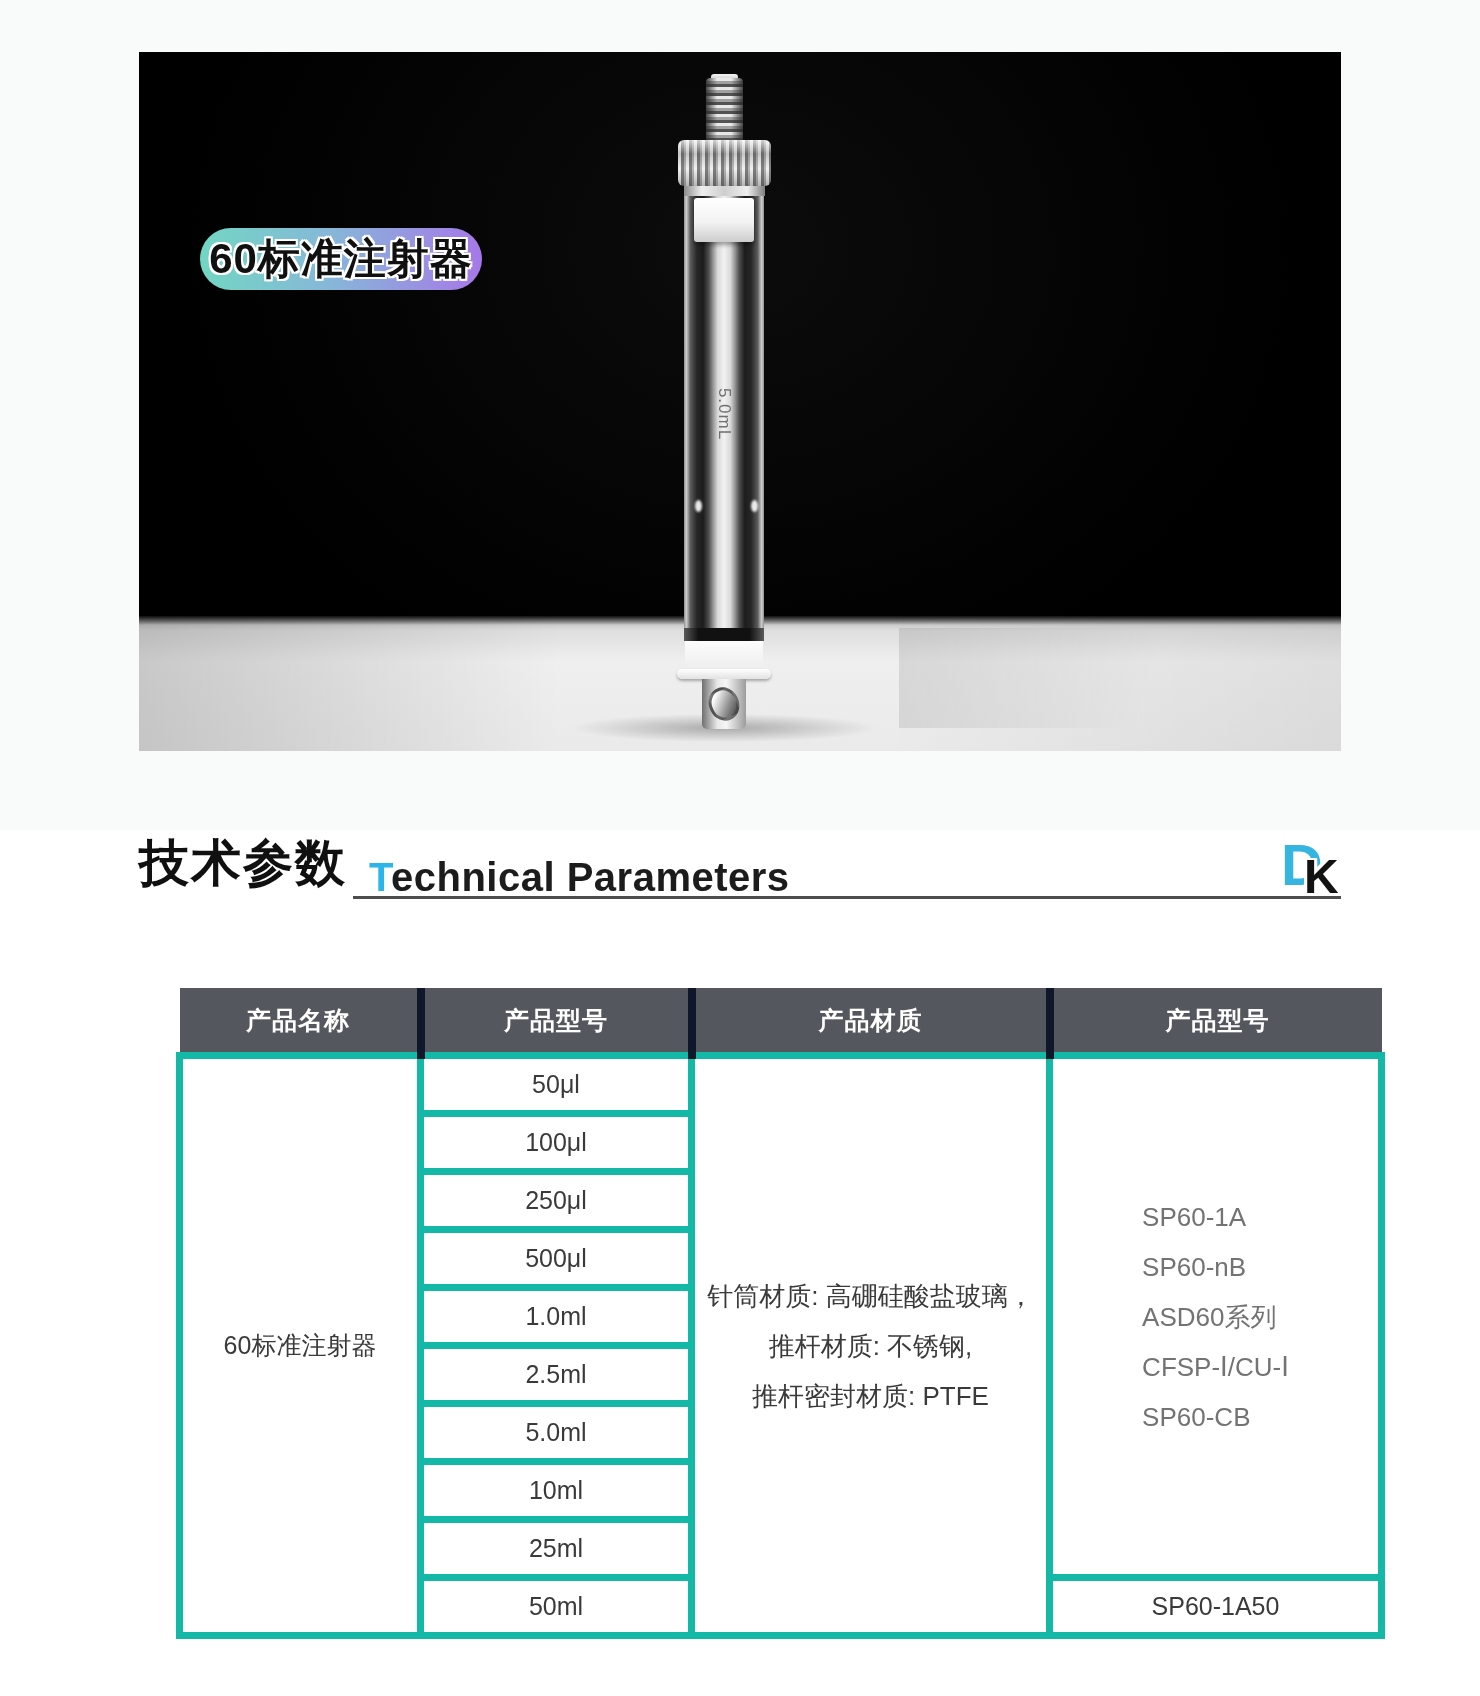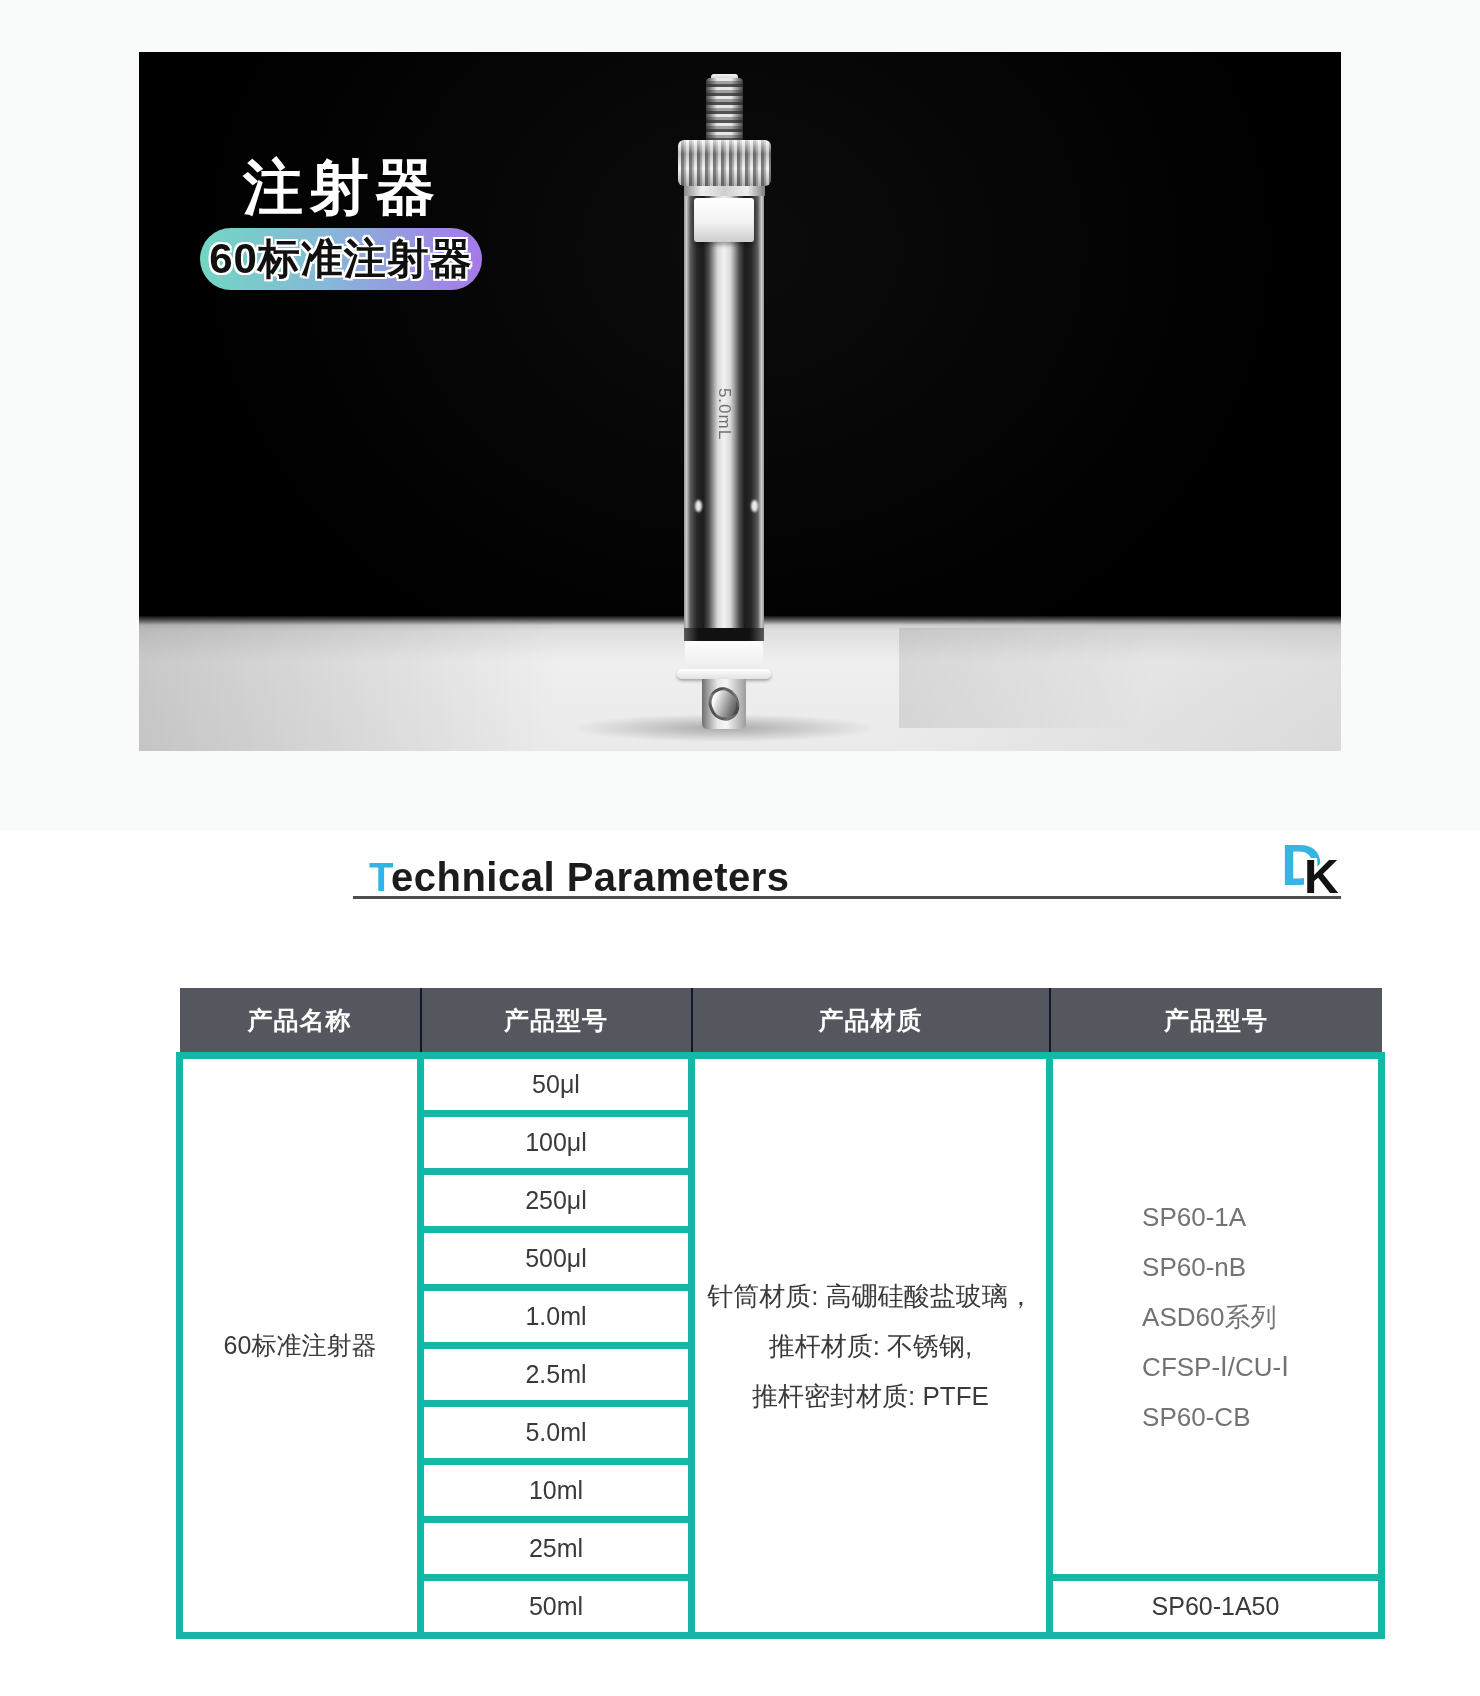--- a/index.html
+++ b/index.html
@@ -128,21 +128,21 @@
     text-shadow:-3px -2px 0 #fff,3px -2px 0 #fff,-3px 2px 0 #fff,3px 2px 0 #fff,-3px 0 0 #fff,0 -2px 0 #fff;
   }
 
   
   .spec-wrap{position:absolute;left:139px;top:988px;width:1202px;padding-left:37px;}
   table.spec{width:1202px;border-collapse:collapse;table-layout:fixed;}
   table.spec th{
     background:#54575d;color:#ffffff;font-size:25px;font-weight:600;
     height:62px;border:none;letter-spacing:1px;
   }
-  table.spec th + th{border-left:2px solid #0f172a;}
+  table.spec th + th{border-left:8px solid #0f172a;}
   table.spec td{
     border:7px solid #14b8a6;color:#3a3a3a;font-size:25px;
     text-align:center;vertical-align:middle;height:51px;padding:0;
   }
   td.cell-name{font-size:25px;color:#333;}
   td.cell-mat{text-align:left;padding-left:40px;margin-top:27px;}
   .mat-line{font-size:26px;color:#3a3a3a;line-height:50px;}
   td.cell-app{text-align:center;}
   .app-list{display:inline-block;text-align:left;}
   .app-line{font-size:26px;color:#737373;line-height:50px;}
@@ -169,27 +169,27 @@
     <div class="sy glass-dot dot-l"></div>
     <div class="sy glass-dot dot-r"></div>
     <div class="sy syringe-label">5.0mL</div>
     <div class="sy band-black"></div>
     <div class="sy collar"></div>
     <div class="sy flange"></div>
     <div class="sy tab">
       <div class="hole"></div>
     </div>
 
-    <div class="hero-title">注射器</div>
     <div class="hero-badge">
       <span>60标准注射器</span>
     </div>
   </div>
 
   <div class="sec">
+    <div class="sec-zh">技术参数</div>
     <div class="sec-en"><span class="t">T</span><span>echnical Parameters</span></div>
     <div class="sec-line"></div>
     <div class="logo">
       <span class="d">D</span>
       <span class="k">K</span>
     </div>
   </div>
 
   <div class="spec-wrap">
     <table class="spec">

